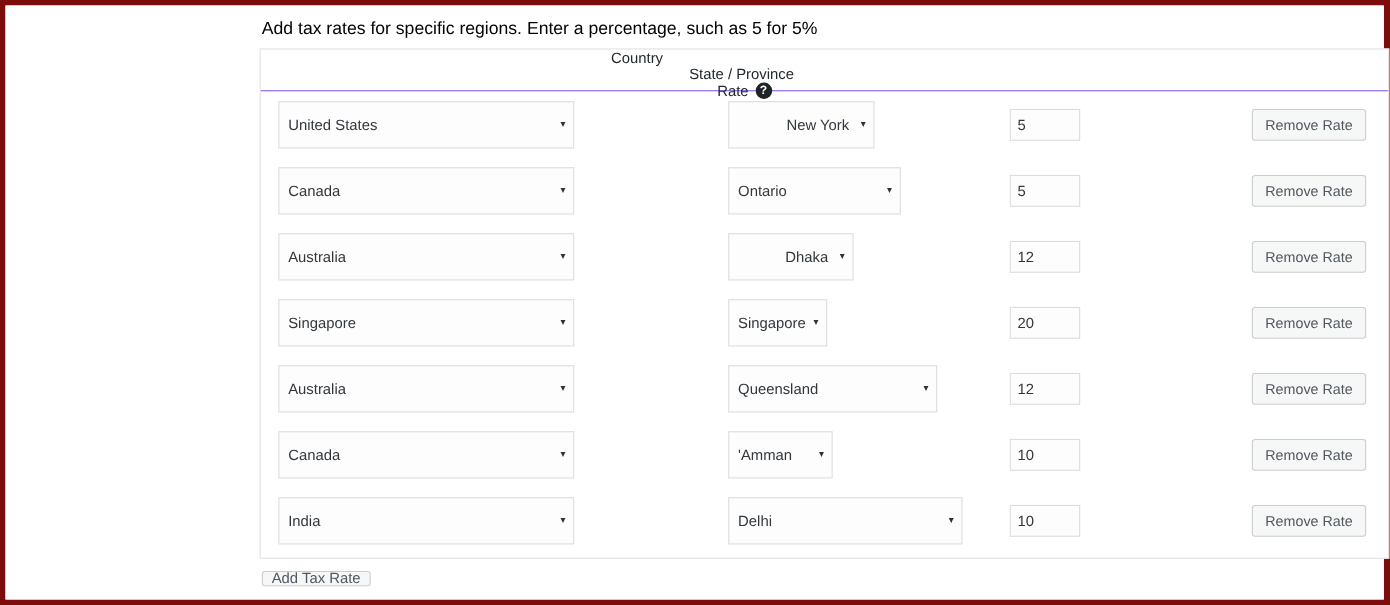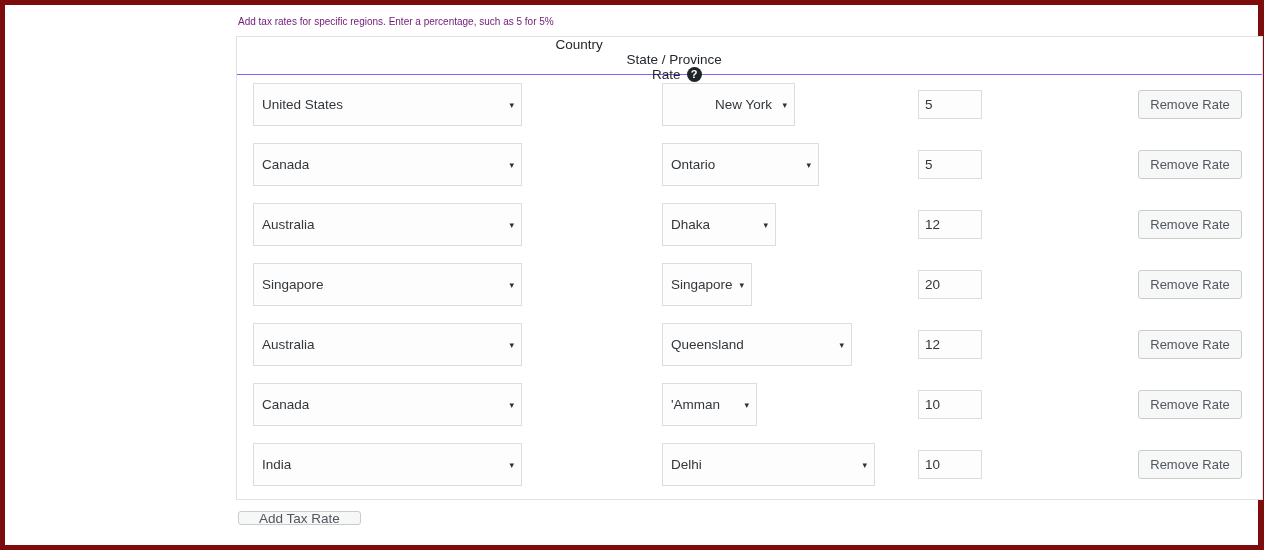--- a/index.html
+++ b/index.html
@@ -47,22 +47,22 @@
 
   
   .content {
     position: absolute;
     left: 231px;
     top: 10px;
     width: 1022px;
   }
 
   .description {
-    font-size: 10px;
-    color: #701a75;
+    font-size: 16px;
+    color: #000000;
     line-height: 1.45;
     margin: 0 0 6px 0;
     padding-left: 2px;
   }
 
   
   .rates-table {
     border: 1px solid #e1e1e1;
     background: #fff;
     width: 1027px;
@@ -182,21 +182,21 @@
     white-space: nowrap;
   }
   .btn-remove { }
 
   .add-row {
     margin-top: 9px;
     padding-left: 2px;
   }
   .btn-add {
     height: 14px;
-    padding: 0 20px;
+    padding: 0 8px;
     font-size: 13.5px;
   }
 </style>
 </head>
 <body>
 
 <div id="screen">
   <div class="pane">
 
 
@@ -258,21 +258,21 @@
               </div>
             </div>
             <div class="rate-row">
               <div class="cell cell-country">
                 <div class="select select-country">
                   <span>Australia</span>
                   <span class="caret">▾</span>
                 </div>
               </div>
               <div class="cell cell-state">
-                <div class="select select-state" style="width: 114px;">
+                <div class="select select-state" style="width: 114px; justify-content: flex-end;">
                   <span>Dhaka</span>
                   <span class="caret">▾</span>
                 </div>
               </div>
               <div class="cell cell-rate">
                 <input type="text" class="rate-input" value="12" style="">
               </div>
               <div class="cell cell-remove">
                 <button class="btn btn-remove">Remove Rate</button>
               </div>

